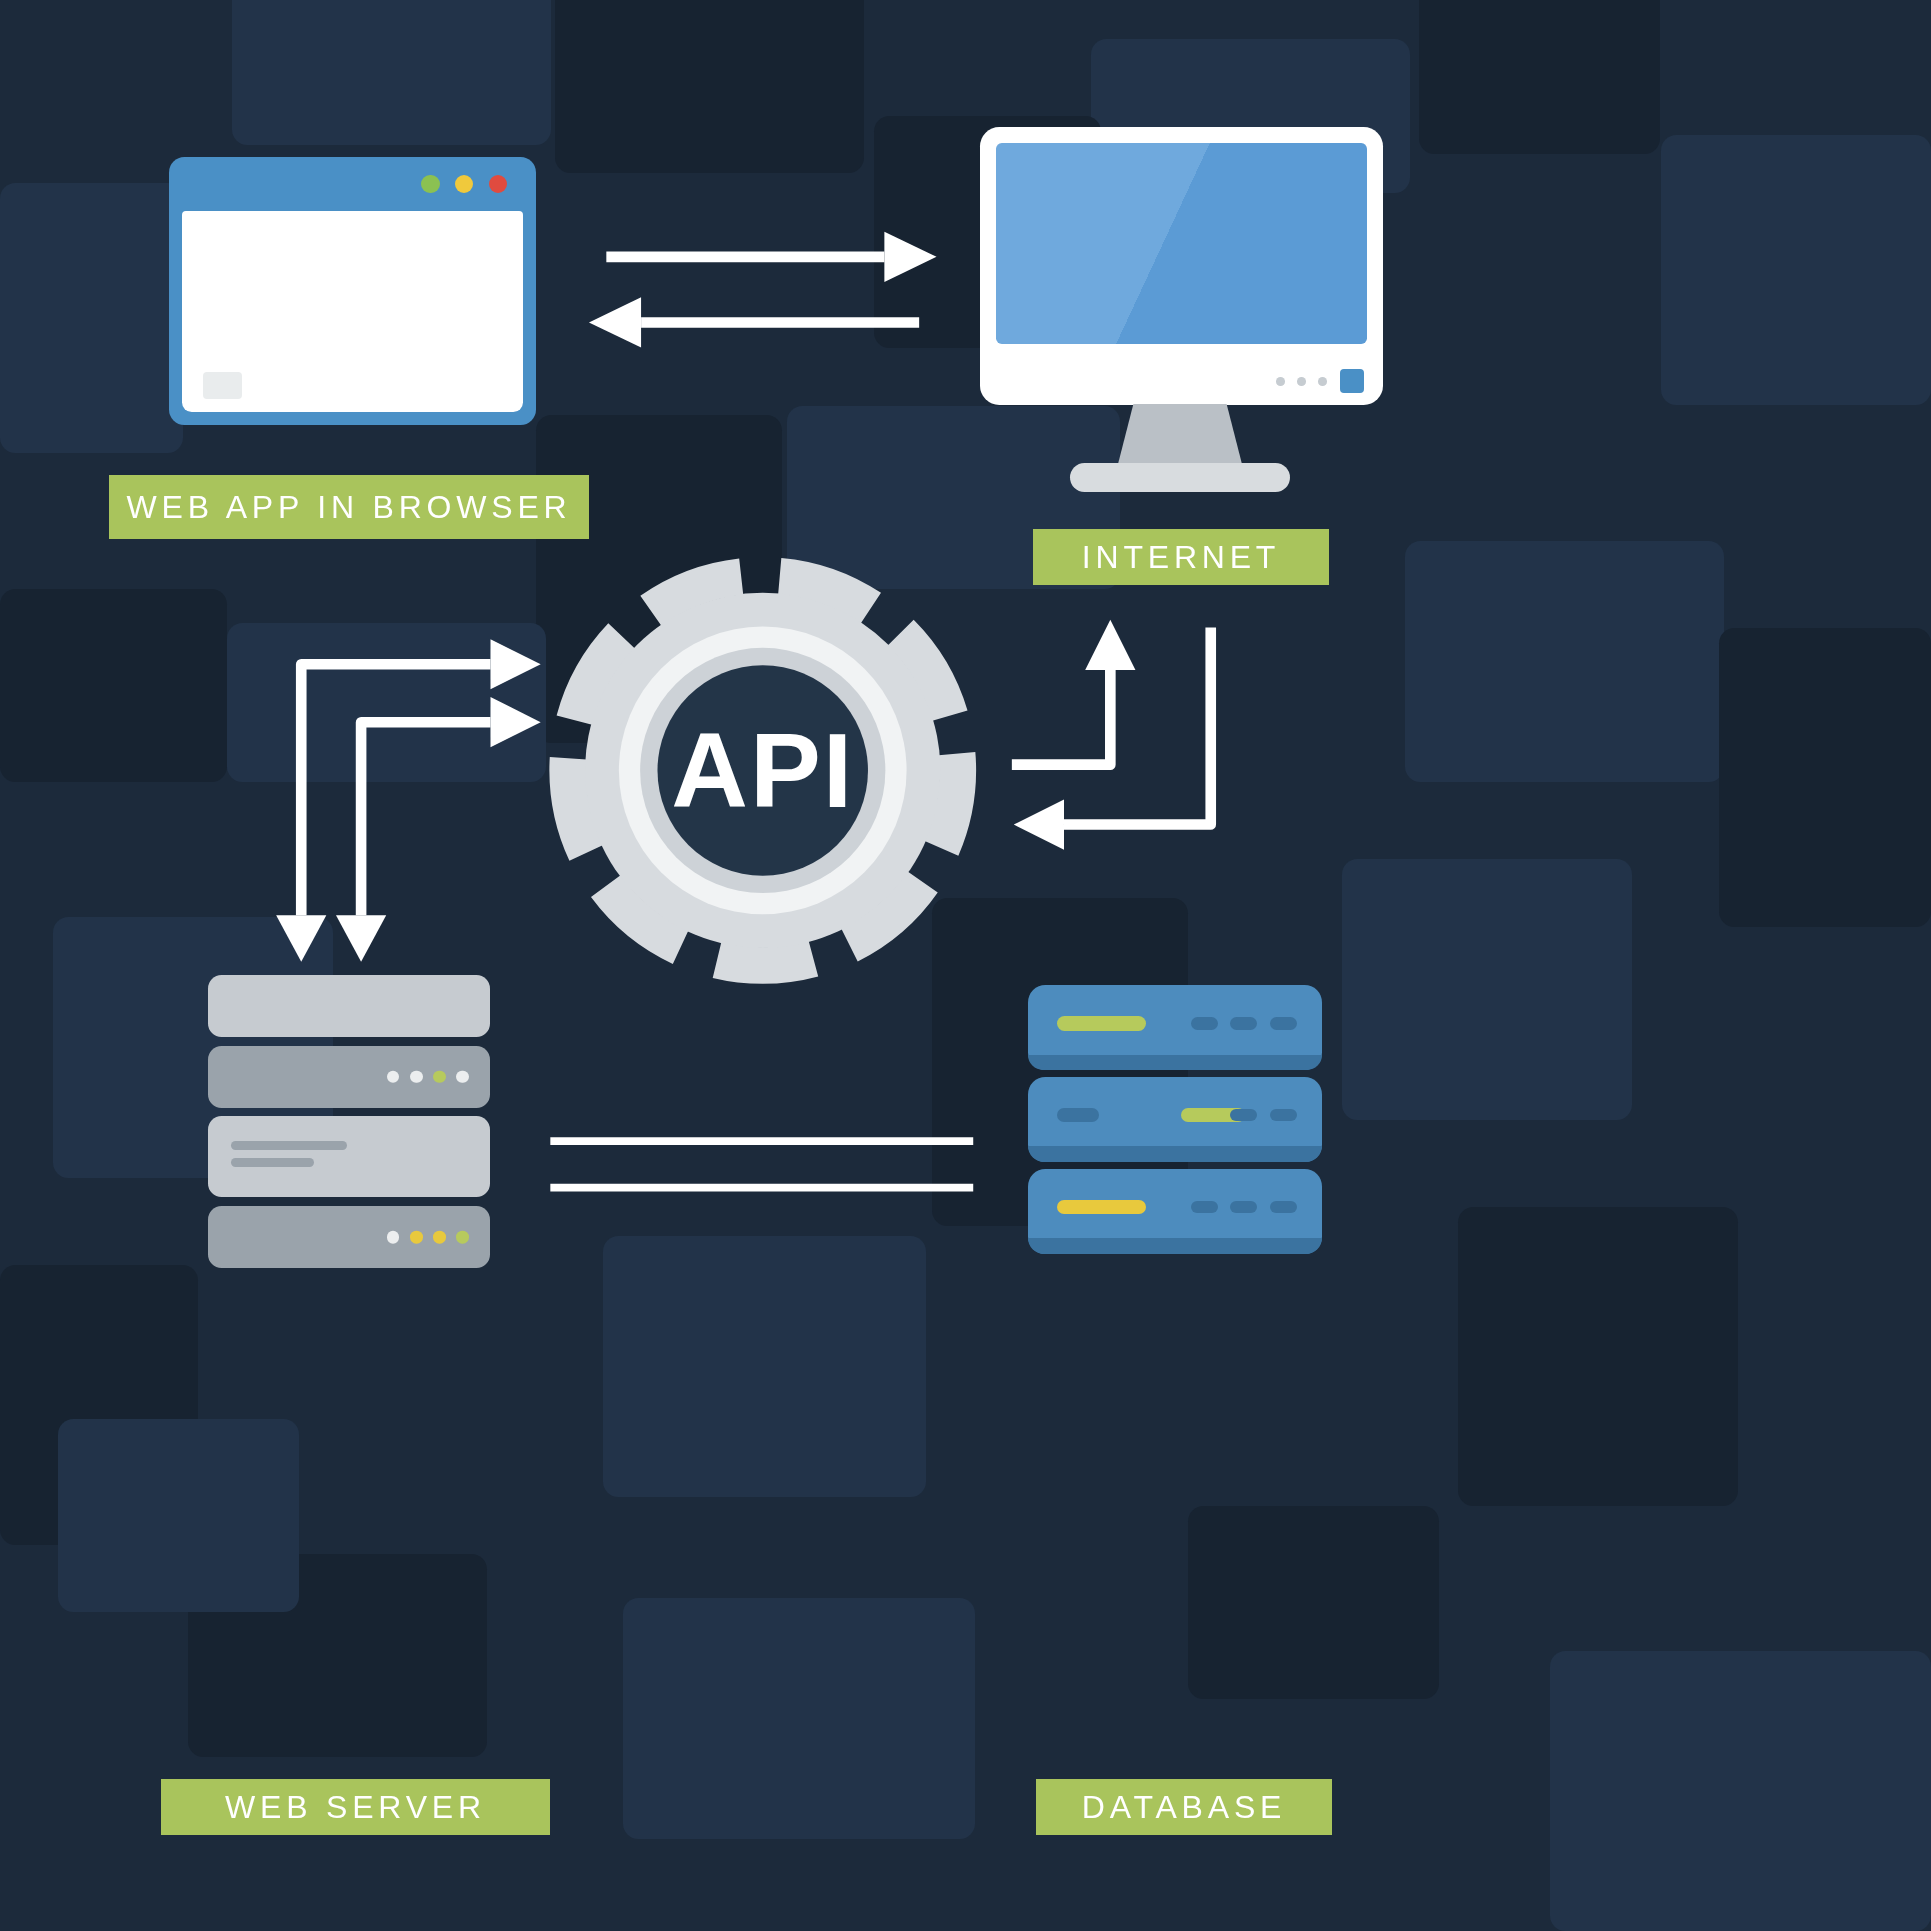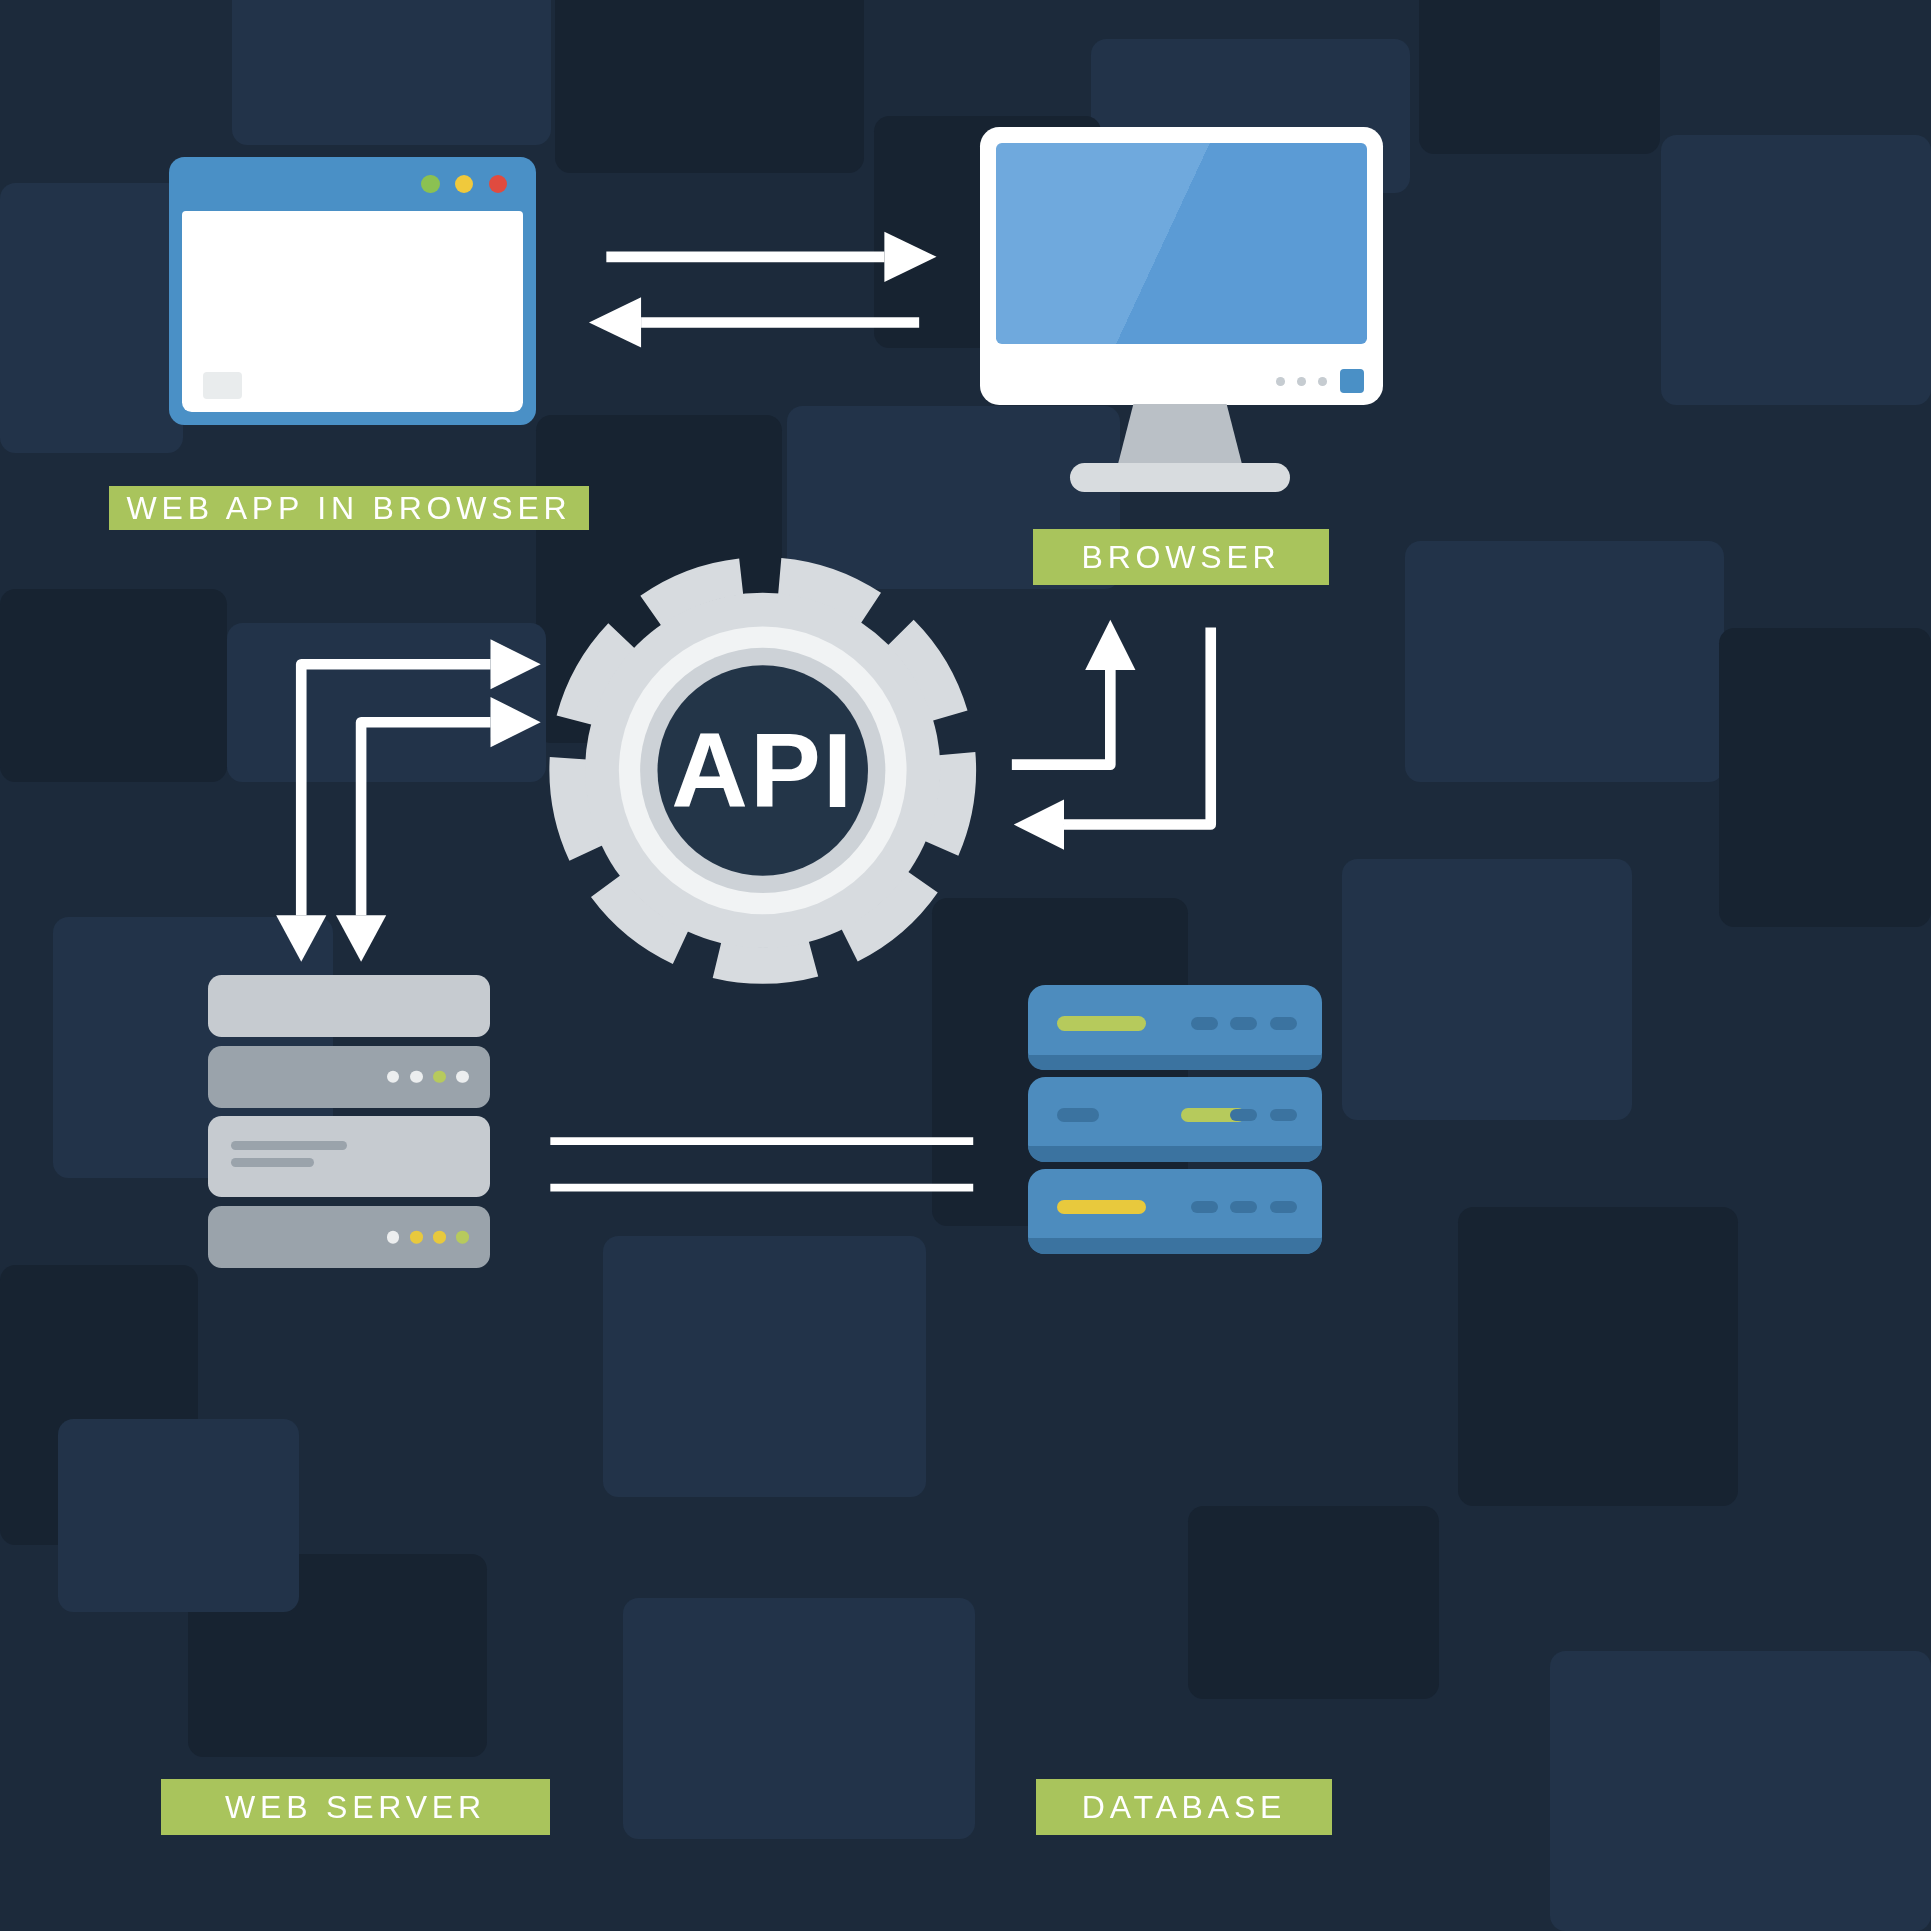--- a/index.html
+++ b/index.html
@@ -208,19 +208,19 @@
       <polyline points="1254,650 1254,854 1102,854"></polyline>
       <polygon points="1102,828 1050,854 1102,880" fill="#ffffff" stroke="none"></polygon>
     </g>
 
     <g stroke="#ffffff" stroke-width="8" fill="none">
       <line x1="570" y1="1182" x2="1008" y2="1182"></line>
       <line x1="570" y1="1230" x2="1008" y2="1230"></line>
     </g>
   </svg>
 
-  <div class="label" style="left:109px;top:486px;width:480px;height:44px">WEB APP IN BROWSER</div>
-  <div class="label" style="left:1033px;top:529px;width:296px;height:56px">BROWSER</div>
+  <div class="label" style="left:109px;top:475px;width:480px;height:64px">WEB APP IN BROWSER</div>
+  <div class="label" style="left:1033px;top:529px;width:296px;height:56px">INTERNET</div>
   <div class="label" style="left:1036px;top:1779px;width:296px;height:56px">DATABASE</div>
   <div class="label" style="left:161px;top:1779px;width:389px;height:56px">WEB SERVER</div>
 
 </div>
 
 
 </body></html>

